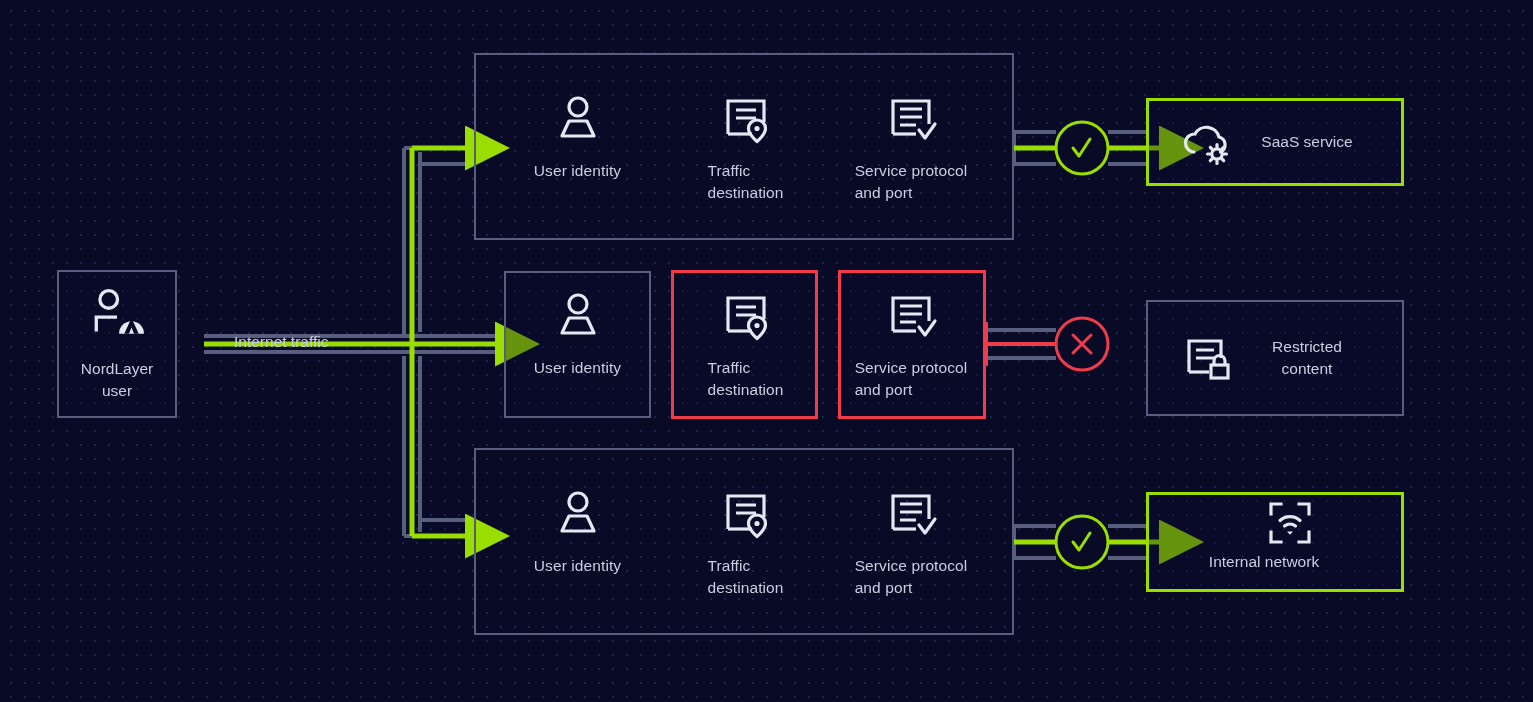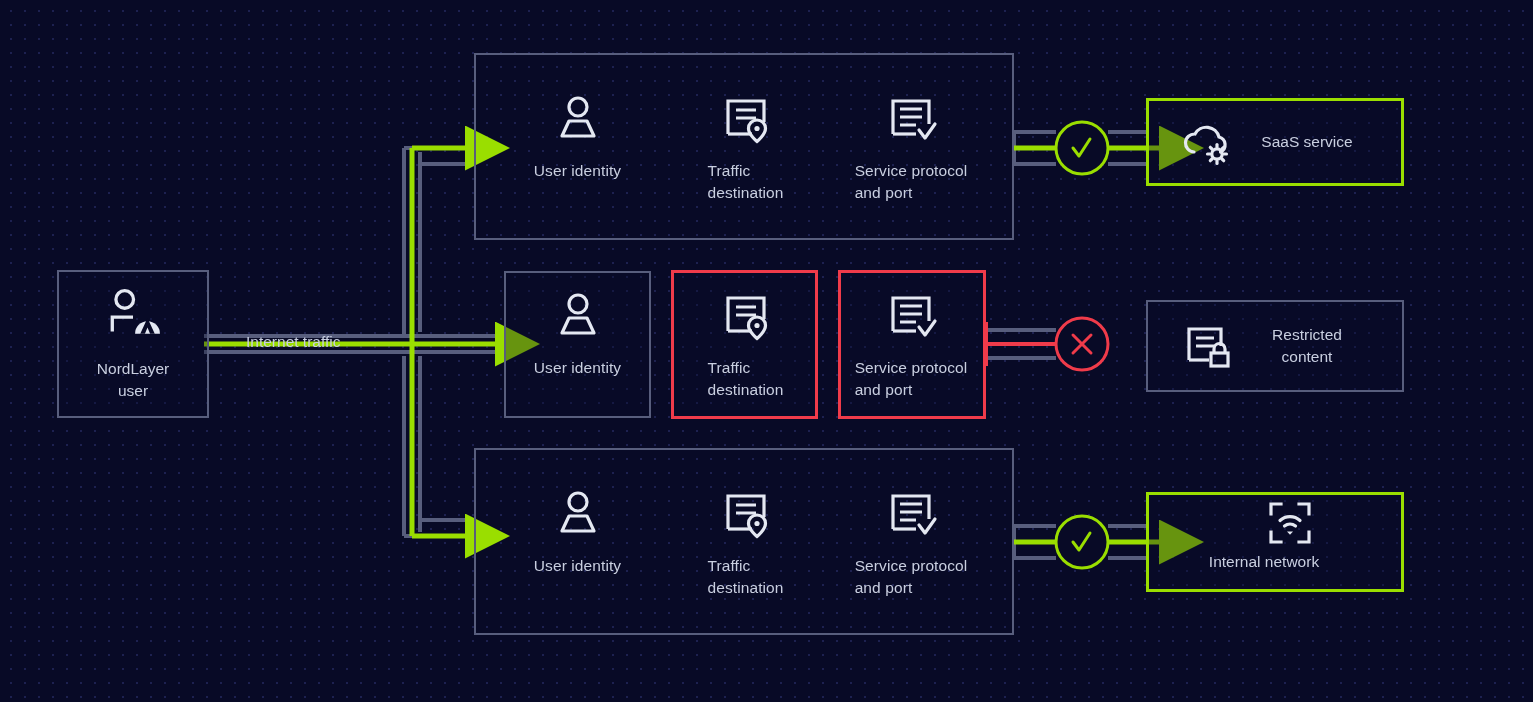--- a/index.html
+++ b/index.html
@@ -127,34 +127,34 @@
     <g>
       <circle cx="1082" cy="344" r="26" fill="#080a26" stroke="#f03b4a" stroke-width="3"></circle>
       <path d="M1073,335 l18,18 M1091,335 l-18,18" fill="none" stroke="#f03b4a" stroke-width="3" stroke-linecap="round"></path>
     </g>
     <g>
       <circle cx="1082" cy="542" r="26" fill="#080a26" stroke="#9ade00" stroke-width="3"></circle>
       <path d="M1073,542 l6,8 l11,-17" fill="none" stroke="#9ade00" stroke-width="3" stroke-linecap="round" stroke-linejoin="round"></path>
     </g>
   </svg>
 
-  <div class="node srcbox" style="left:57px; top:270px; width:152px; height:148px;">
+  <div class="node srcbox" style="left:57px; top:270px; width:120px; height:148px;">
     <span class="sico">
       <svg viewBox="0 0 56 56" width="58" height="58">
         <circle cx="20" cy="13" r="8.5" fill="none" stroke="#e4e8f2" stroke-width="3.2"></circle>
         <path d="M8,44 V30 H28" fill="none" stroke="#e4e8f2" stroke-width="3.2" stroke-linejoin="miter"></path>
         <path d="M30 46 a12 12 0 0 1 24 0 z" fill="#e4e8f2"></path>
         <path d="M42 31 l-7 15 h4.5 l2.5 -6 l2.5 6 h4.5 z" fill="#080a26"></path>
       </svg>
     </span>
     <span class="slabel">NordLayer
 user</span>
   </div>
 
-  <div class="edge-label" style="left:246px; top:333px;">Internet traffic</div>
+  <div class="edge-label" style="left:234px; top:333px;">Internet traffic</div>
 
   <div class="grp" style="left:474px; top:53px; width:540px; height:187px;"></div>
 
   <div class="cell" style="left:520px; top:92px; width:115px;">
     <span class="ico">
       <svg viewBox="0 0 56 56" width="56" height="56">
         <circle cx="28" cy="15" r="9" fill="none" stroke="#e4e8f2" stroke-width="3.2"></circle>
         <path d="M12,44 L19,29 H37 L44,44 Z" fill="none" stroke="#e4e8f2" stroke-width="3.2" stroke-linejoin="round"></path>
       </svg>
     </span>
@@ -246,21 +246,21 @@
         <path d="M10,42 V9 H46 V32" fill="none" stroke="#e4e8f2" stroke-width="3.2"></path>
         <path d="M10,42 H33" stroke="#e4e8f2" stroke-width="3.2" fill="none"></path>
         <path d="M17,17 H39 M17,25 H39 M17,33 H33" stroke="#e4e8f2" stroke-width="3.2" fill="none"></path>
         <path d="M36,38 l6,8 l10,-14" fill="none" stroke="#e4e8f2" stroke-width="3.2" stroke-linecap="round" stroke-linejoin="round"></path>
       </svg>
     </span>
     <span class="cap">Service protocol
 and port</span>
   </div>
 
-  <div class="node endpoint" style="left:1146px; top:300px; width:258px; height:92px;">
+  <div class="node endpoint" style="left:1146px; top:300px; width:258px; height:116px;">
     <span class="eico">
       <svg viewBox="0 0 56 56" width="56" height="56">
         <path d="M11,42 V11 H43 V28" fill="none" stroke="#e4e8f2" stroke-width="3.2"></path>
         <path d="M11,42 H31" stroke="#e4e8f2" stroke-width="3.2" fill="none"></path>
         <path d="M18,20 H36 M18,28 H36" stroke="#e4e8f2" stroke-width="3.2" fill="none"></path>
         <rect x="33" y="35" width="17" height="13" fill="none" stroke="#e4e8f2" stroke-width="3.2"></rect>
         <path d="M36,35 v-4 a5.5,5.5 0 0 1 11,0 v4" fill="none" stroke="#e4e8f2" stroke-width="3.2"></path>
       </svg>
     </span>
     <span class="elabel">Restricted

